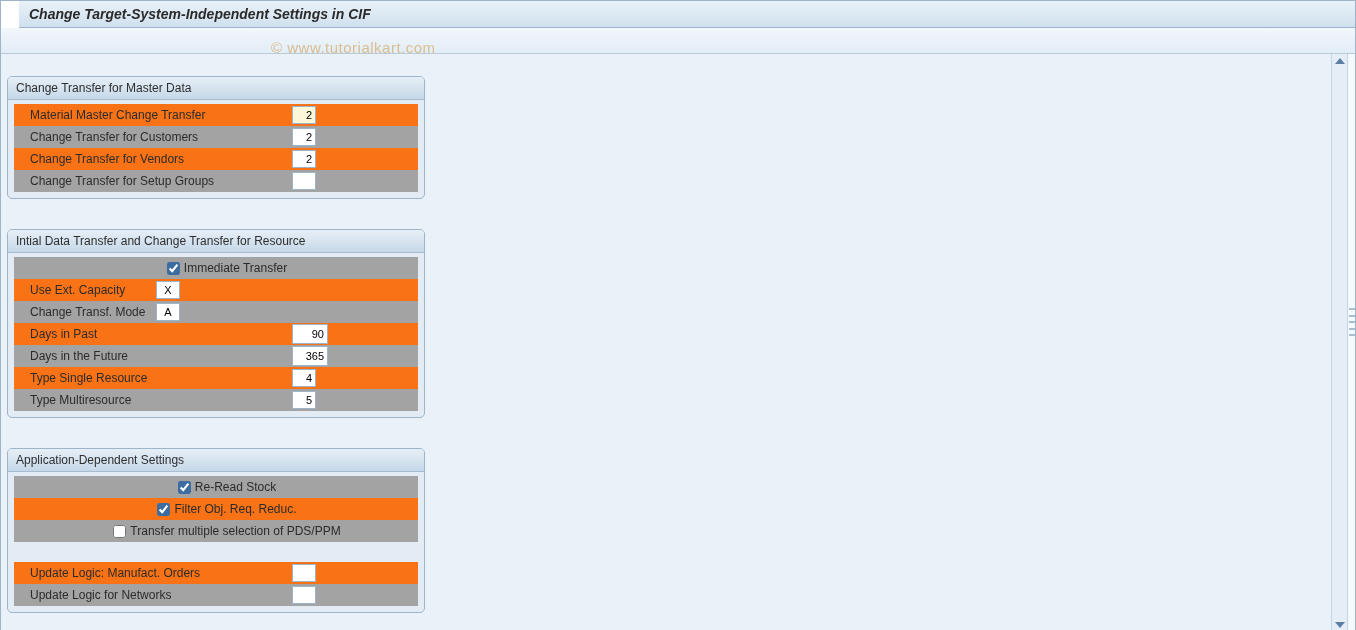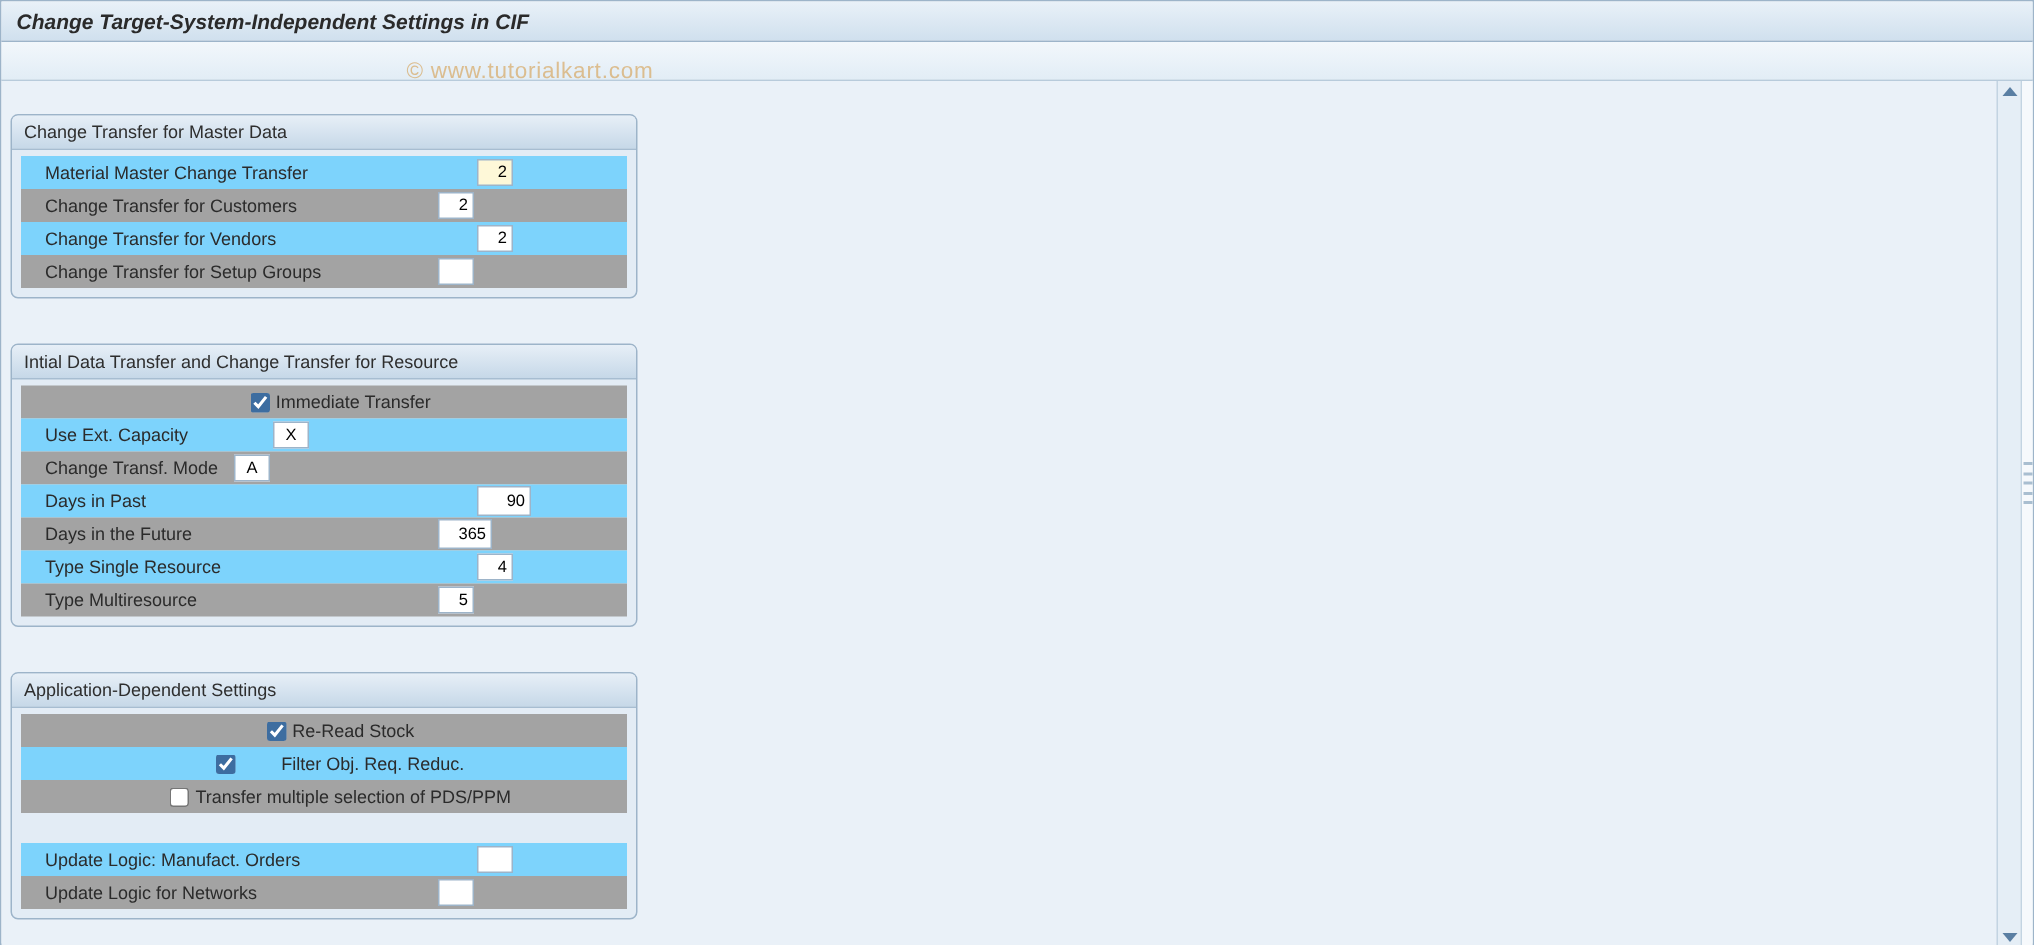--- a/index.html
+++ b/index.html
@@ -20,20 +20,21 @@
     border: 1px solid #9db4c9;
   }
   .title-bar {
     background: linear-gradient(to bottom, #e9f1f8, #d0e0ee);
     border-bottom: 1px solid #9db4c9;
     padding: 5px 10px;
     font-weight: bold;
     font-style: italic;
     font-size: 14px;
     color: #2a2a2a;
+    margin-left: 18px;
   }
   .app-toolbar {
     background: linear-gradient(to bottom, #f2f7fb, #e2edf6);
     border-bottom: 1px solid #b8cbdb;
     height: 26px;
   }
   .content-wrapper {
     position: relative;
     display: flex;
     height: calc(100% - 23px - 27px);
@@ -102,21 +103,21 @@
   }
   .group-body {
     padding: 4px 6px 6px 6px;
   }
   .row {
     display: flex;
     align-items: center;
     height: 22px;
     background: #a3a3a3;
   }
-  .row.alt, .row:hover { background: #7dd3fc; gap: 26px; }
+  .row.alt, .row:hover { background: #f97316; }
   .label-cell {
     flex: 0 0 278px;
     padding-left: 16px;
     font-size: 12px;
     color: #2b2b2b;
     white-space: nowrap;
   }
   .label-cell.narrow { flex-basis: 142px; }
   .small-input {
     width: 24px;

